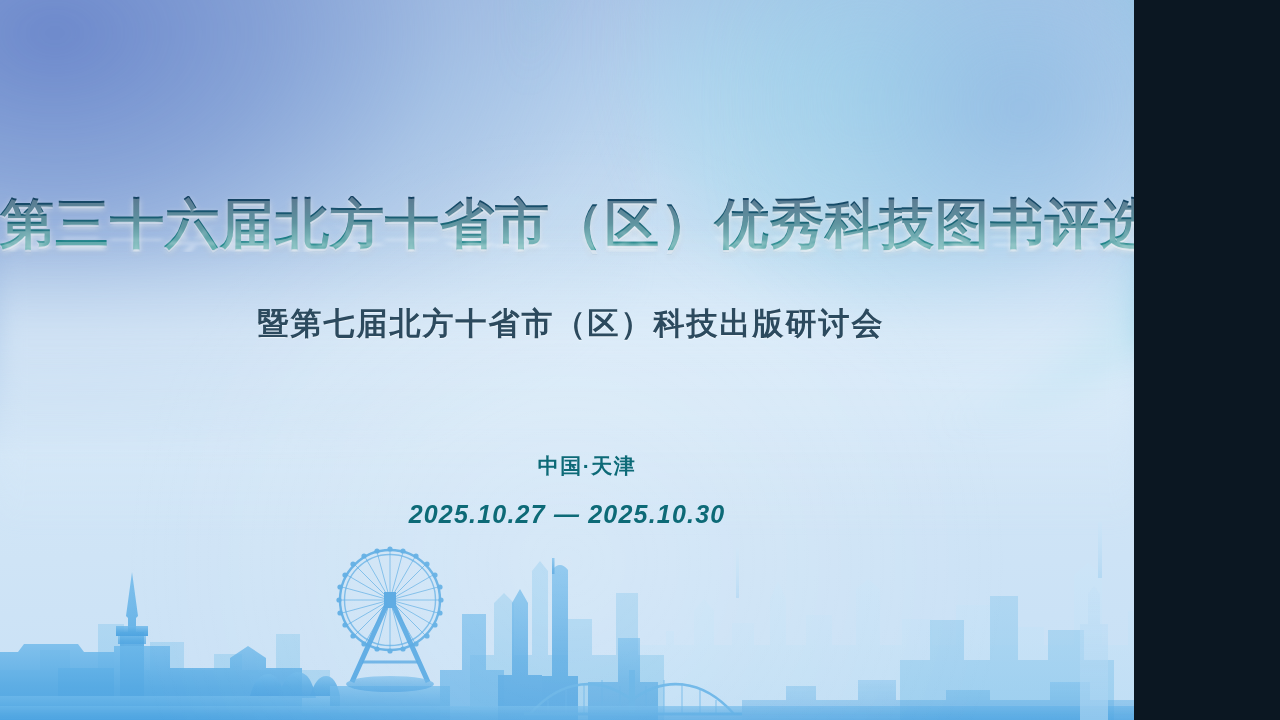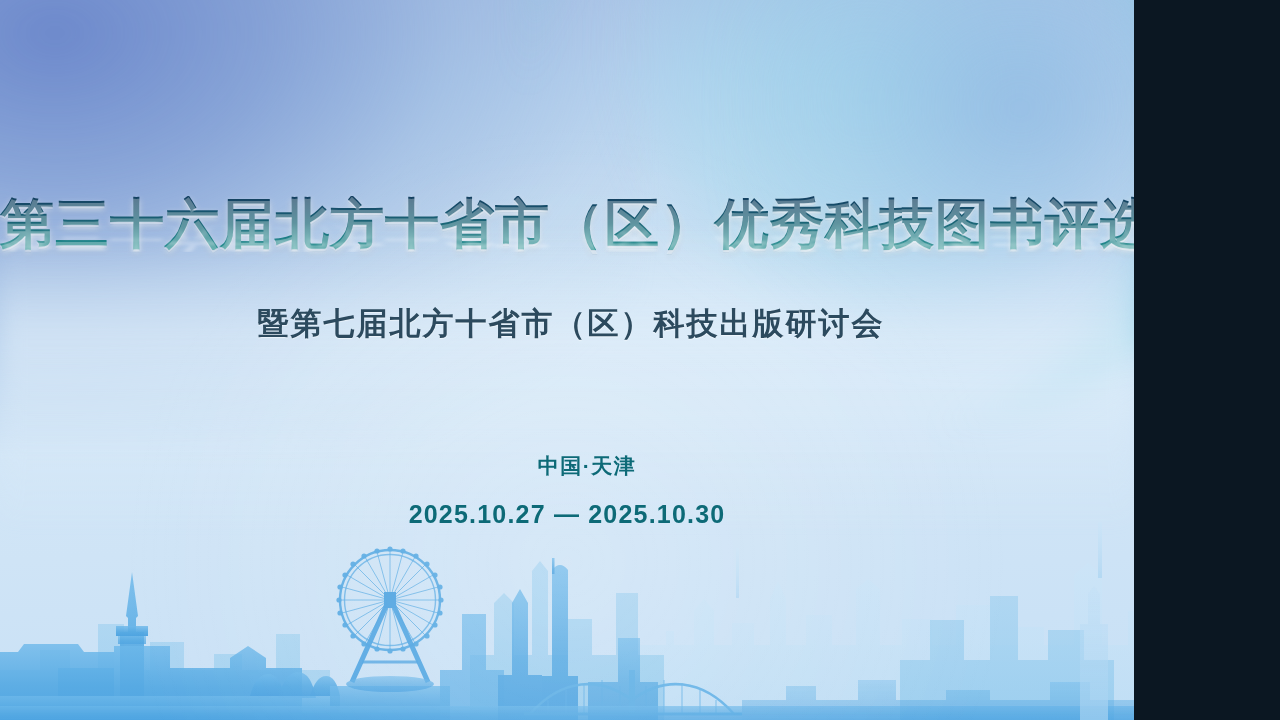--- a/index.html
+++ b/index.html
@@ -207,20 +207,21 @@
   .dates {
     position: absolute;
     top: 500px;
     left: 0; right: 0;
     text-align: center;
     font-size: 25px;
     font-weight: bold;
     letter-spacing: 1.2px;
     color: #0d6a77;
     white-space: nowrap;
+    font-style: italic;
   }
 </style>
 </head>
 <body>
 
 <div id="stage">
 
   <div class="sky-base"></div>
   <div class="wash-tl"></div>
   <div class="wash-tr"></div>

